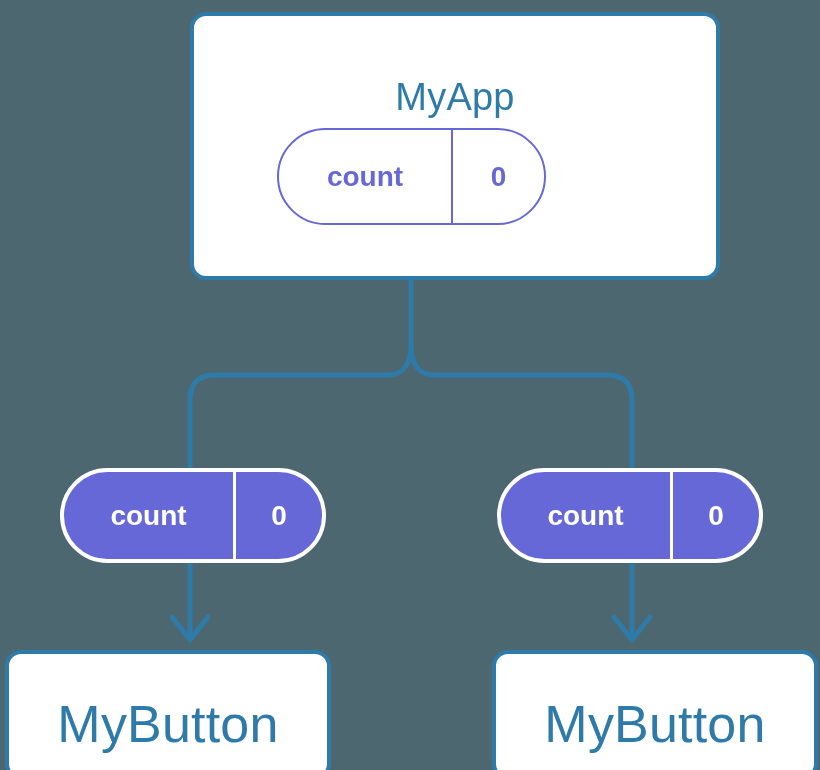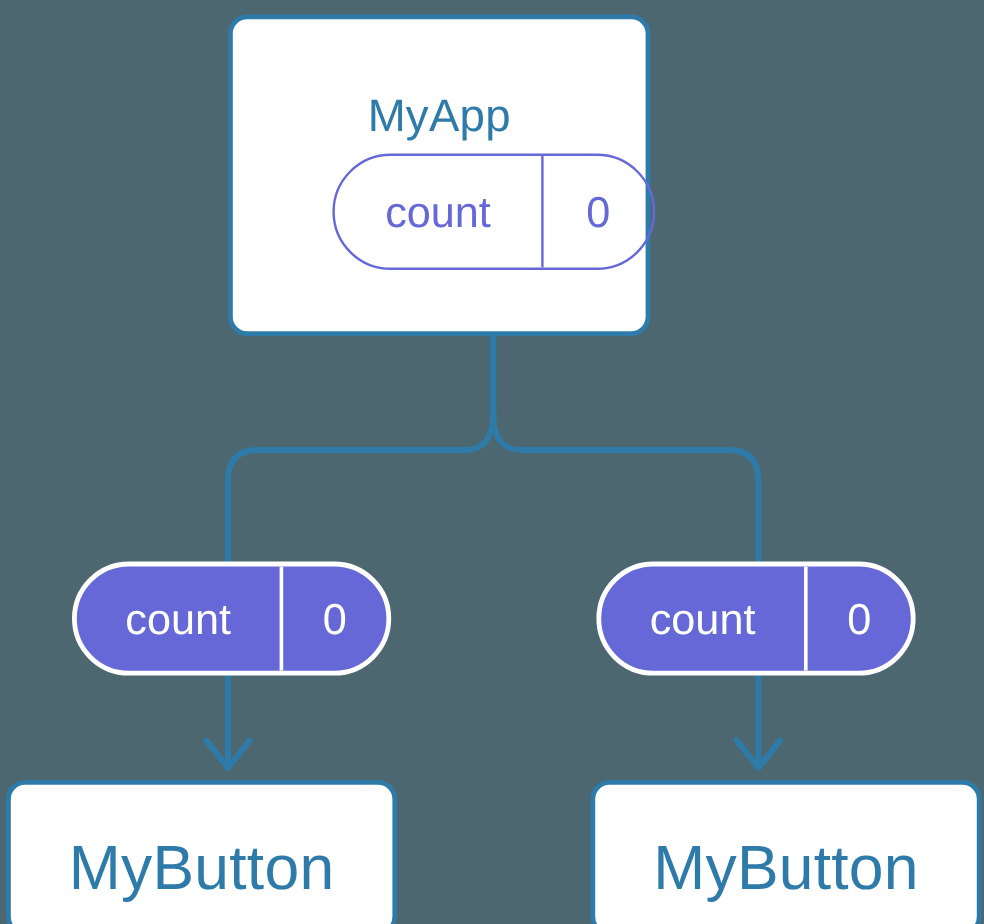--- a/index.html
+++ b/index.html
@@ -43,21 +43,21 @@
     color: #2e7baa;
     font-size: 38px;
     font-weight: 400;
     letter-spacing: 0.2px;
     white-space: nowrap;
   }
 
   #app-box {
     left: 190px;
     top: 12px;
-    width: 352px;
+    width: 530px;
     height: 268px;
     z-index: 4;
   }
   #app-title {
     top: 60px;
     font-size: 38px;
   }
 
   .btn-box {
     top: 650px;
@@ -78,22 +78,22 @@
     display: flex;
     align-items: stretch;
     box-sizing: border-box;
     border-radius: 999px;
     overflow: hidden;
   }
   .pill-key, .pill-val {
     display: flex;
     align-items: center;
     justify-content: center;
-    font-size: 36px;
-    font-weight: 400;
+    font-size: 28px;
+    font-weight: 700;
     box-sizing: border-box;
     white-space: nowrap;
   }
 
   
   #pill-app {
     left: 277px;
     top: 128px;
     width: 269px;
     height: 97px;

